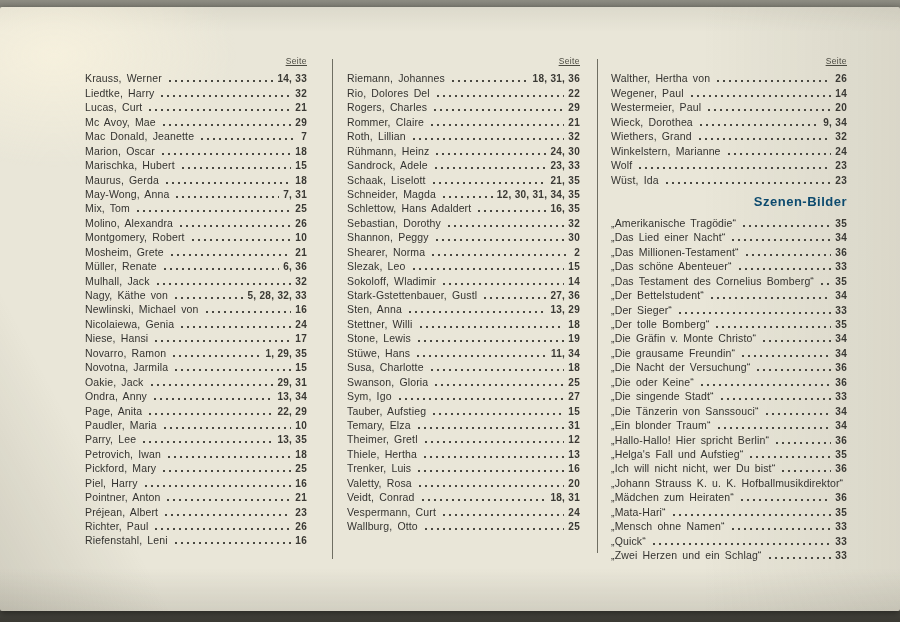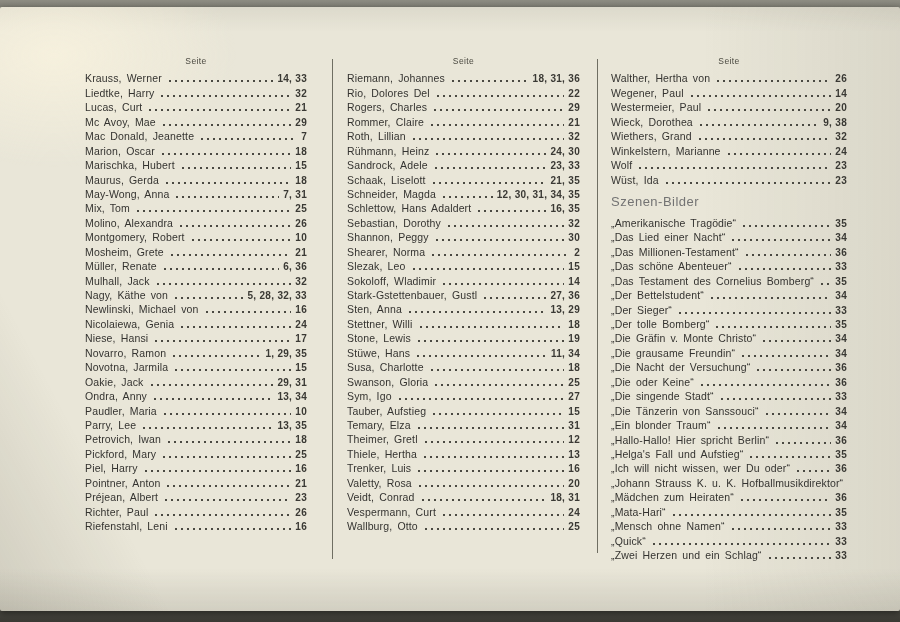--- a/index.html
+++ b/index.html
@@ -22,36 +22,36 @@
       linear-gradient(to right, rgba(0,0,0,0) 78%, rgba(90,88,74,0.10) 100%),
       linear-gradient(62deg, rgba(80,76,62,0.16) 0%, rgba(80,76,62,0) 14%),
       linear-gradient(to bottom, rgba(110,108,94,0.10) 0%, rgba(110,108,94,0) 4%, rgba(110,108,94,0) 93%, rgba(70,68,58,0.14) 100%);
   }
   .col{position:absolute;top:48px;color:#35342e;}
   .col-1{left:85px;width:222px;}
   .col-2{left:347px;width:233px;}
   .col-3{left:611px;width:236px;}
   .seite{
     font-size:8.5px;letter-spacing:0.4px;color:#4a4940;
-    text-align:center;height:13px;line-height:13px;margin-bottom:3px;
+    text-align:right;height:13px;line-height:13px;margin-bottom:3px;text-decoration:underline;
   }
   .row{
     display:flex;align-items:flex-end;height:14.45px;overflow:hidden;
     font-size:10.5px;line-height:13px;white-space:nowrap;
   }
   .nm{letter-spacing:0.15px;word-spacing:2px;color:#343330;}
   .lead{
     flex:1 1 0;min-width:2px;height:4px;margin:0 4px 2px 5px;
     background-image:radial-gradient(circle, #4a4942 0.9px, rgba(0,0,0,0) 1.2px);
     background-size:6px 4px;background-repeat:repeat-x;background-position:left bottom;
   }
   .pg{font-weight:bold;font-size:10px;color:#3a3934;letter-spacing:0.3px;}
   .section-title{
-    text-align:left;font-size:13px;font-weight:normal;letter-spacing:0.5px;
-    color:#737373;margin:7px 0 6px 0;height:16px;line-height:16px;
+    text-align:right;font-size:13px;font-weight:bold;letter-spacing:0.5px;
+    color:#0c4a6e;margin:7px 0 6px 0;height:16px;line-height:16px;
   }
   .divider{position:absolute;width:1px;background:#6f6e62;}
   .div-1{left:332px;top:52px;height:500px;}
   .div-2{left:597px;top:52px;height:494px;}
 </style>
 </head>
 <body>
 
 <div class="paper">
   <div class="divider div-1"></div>
@@ -169,20 +169,25 @@
           <span class="nm">Oakie, Jack</span>
           <span class="lead"></span>
           <span class="pg">29, 31</span>
         </div>
         <div class="row">
           <span class="nm">Ondra, Anny</span>
           <span class="lead"></span>
           <span class="pg">13, 34</span>
         </div>
         <div class="row">
+          <span class="nm">Page, Anita</span>
+          <span class="lead"></span>
+          <span class="pg">22, 29</span>
+        </div>
+        <div class="row">
           <span class="nm">Paudler, Maria</span>
           <span class="lead"></span>
           <span class="pg">10</span>
         </div>
         <div class="row">
           <span class="nm">Parry, Lee</span>
           <span class="lead"></span>
           <span class="pg">13, 35</span>
         </div>
         <div class="row">
@@ -403,21 +408,21 @@
           <span class="pg">14</span>
         </div>
         <div class="row">
           <span class="nm">Westermeier, Paul</span>
           <span class="lead"></span>
           <span class="pg">20</span>
         </div>
         <div class="row">
           <span class="nm">Wieck, Dorothea</span>
           <span class="lead"></span>
-          <span class="pg">9, 38</span>
+          <span class="pg">9, 34</span>
         </div>
         <div class="row">
           <span class="nm">Wiethers, Grand</span>
           <span class="lead"></span>
           <span class="pg">32</span>
         </div>
         <div class="row">
           <span class="nm">Winkelstern, Marianne</span>
           <span class="lead"></span>
           <span class="pg">24</span>
@@ -514,21 +519,21 @@
           <span class="nm">„Hallo-Hallo! Hier spricht Berlin“</span>
           <span class="lead"></span>
           <span class="pg">36</span>
         </div>
         <div class="row">
           <span class="nm">„Helga's Fall und Aufstieg“</span>
           <span class="lead"></span>
           <span class="pg">35</span>
         </div>
         <div class="row">
-          <span class="nm">„Ich will nicht wissen, wer Du oder“</span>
+          <span class="nm">„Ich will nicht nicht, wer Du bist“</span>
           <span class="lead"></span>
           <span class="pg">36</span>
         </div>
         <div class="row">
           <span class="nm">„Johann Strauss K. u. K. Hofballmusikdirektor“</span>
         </div>
         <div class="row">
           <span class="nm">„Mädchen zum Heiraten“</span>
           <span class="lead"></span>
           <span class="pg">36</span>

